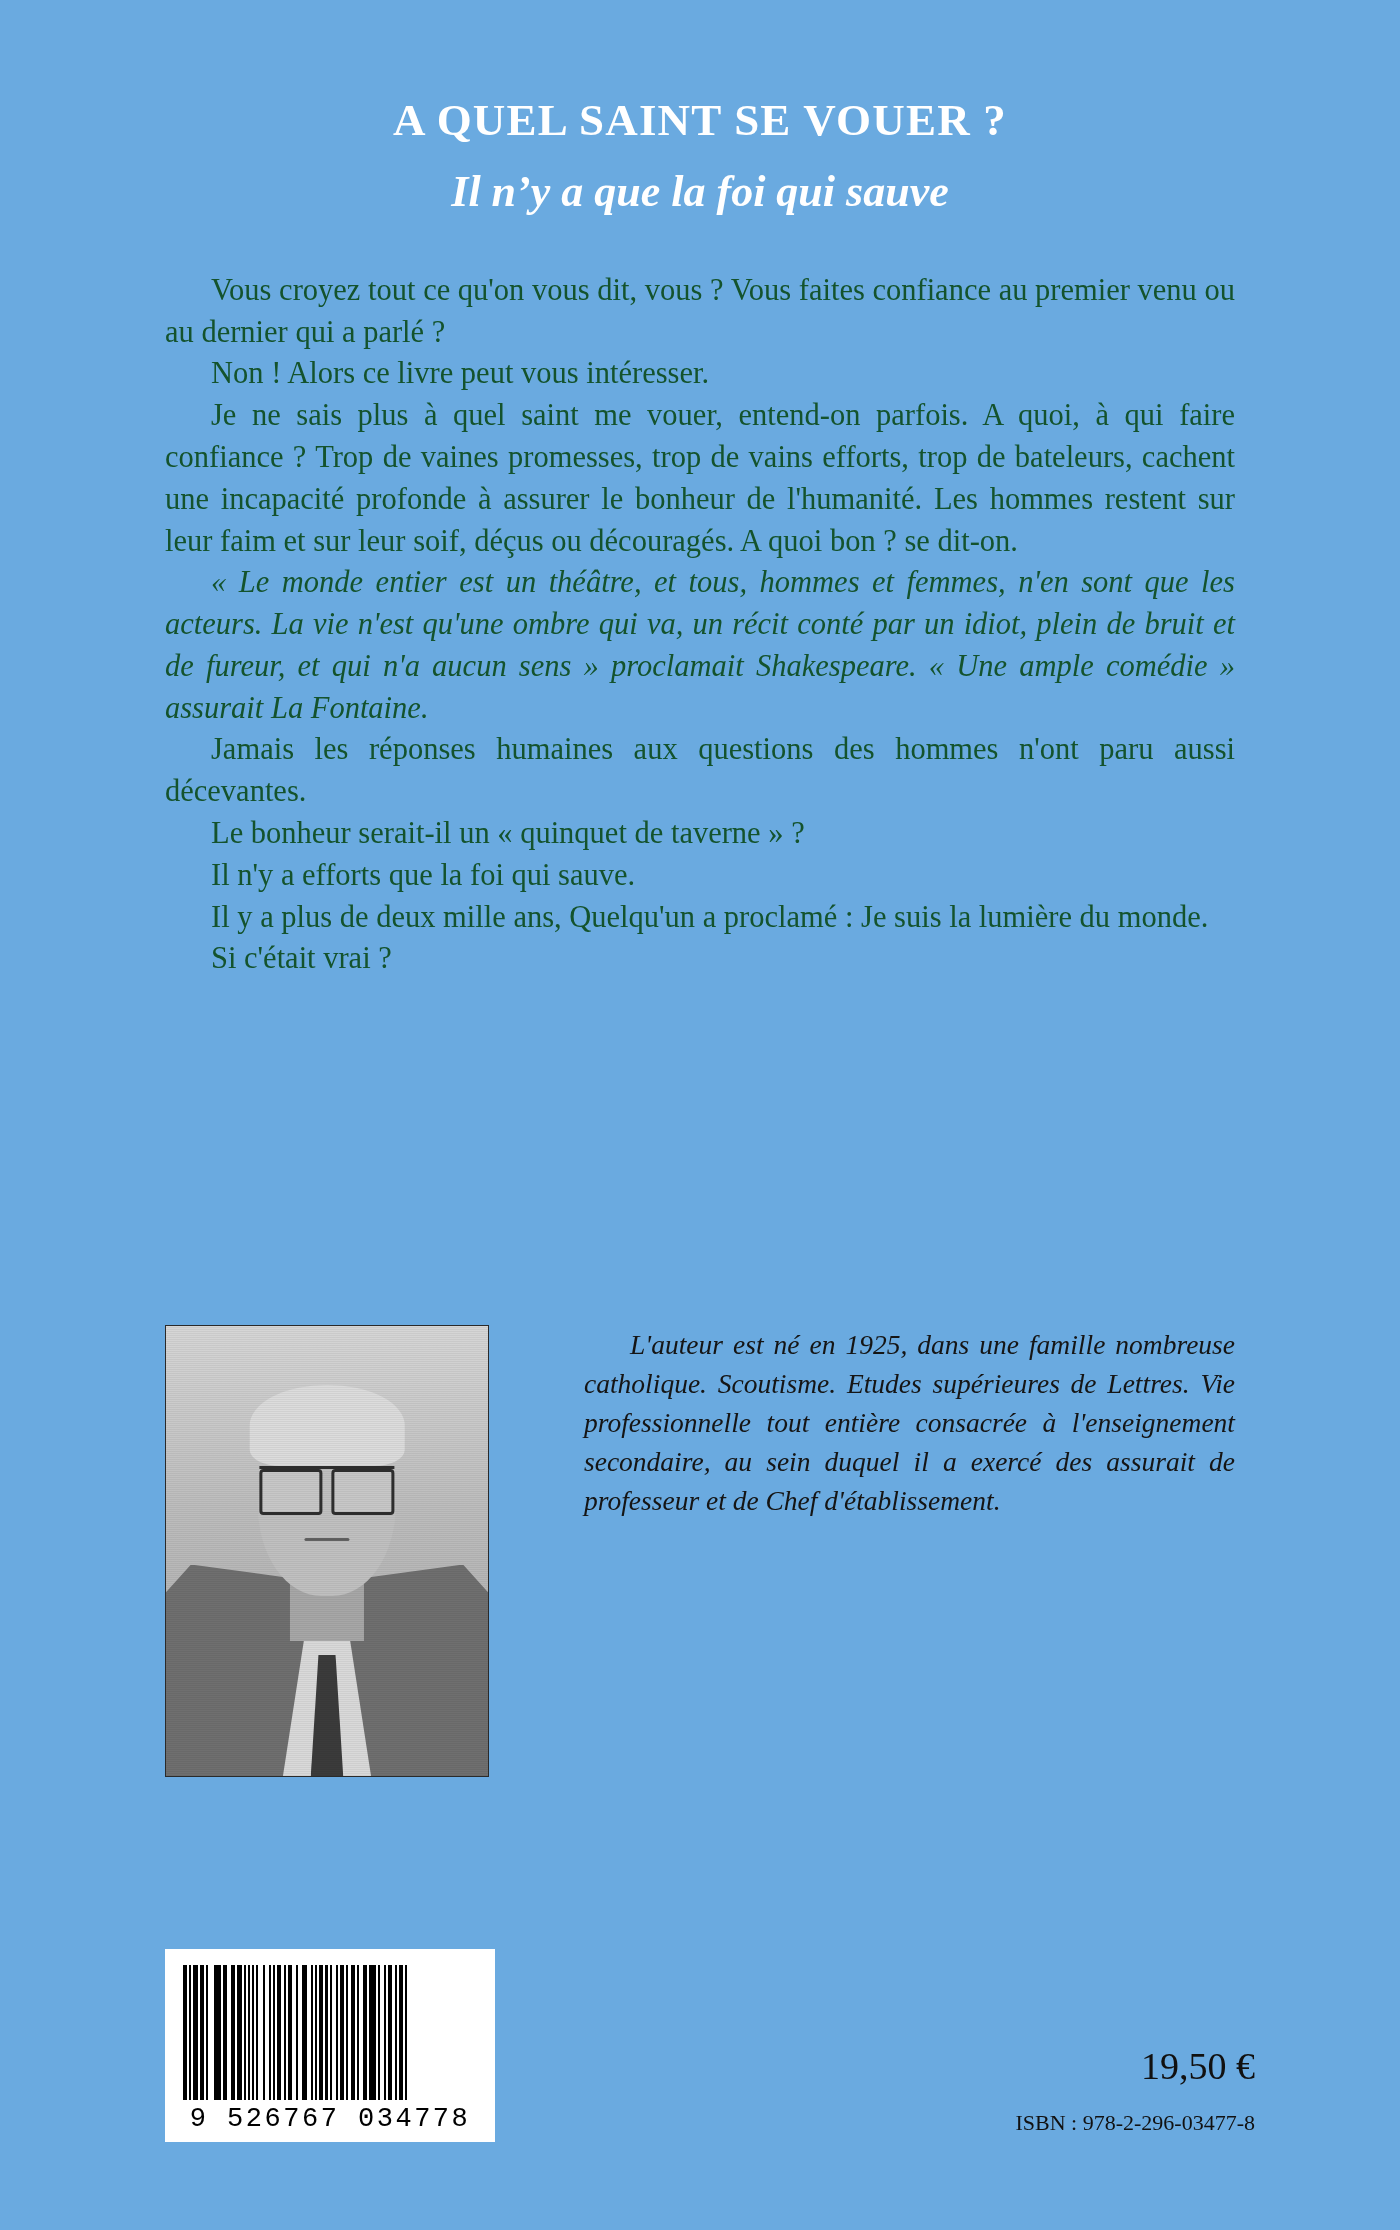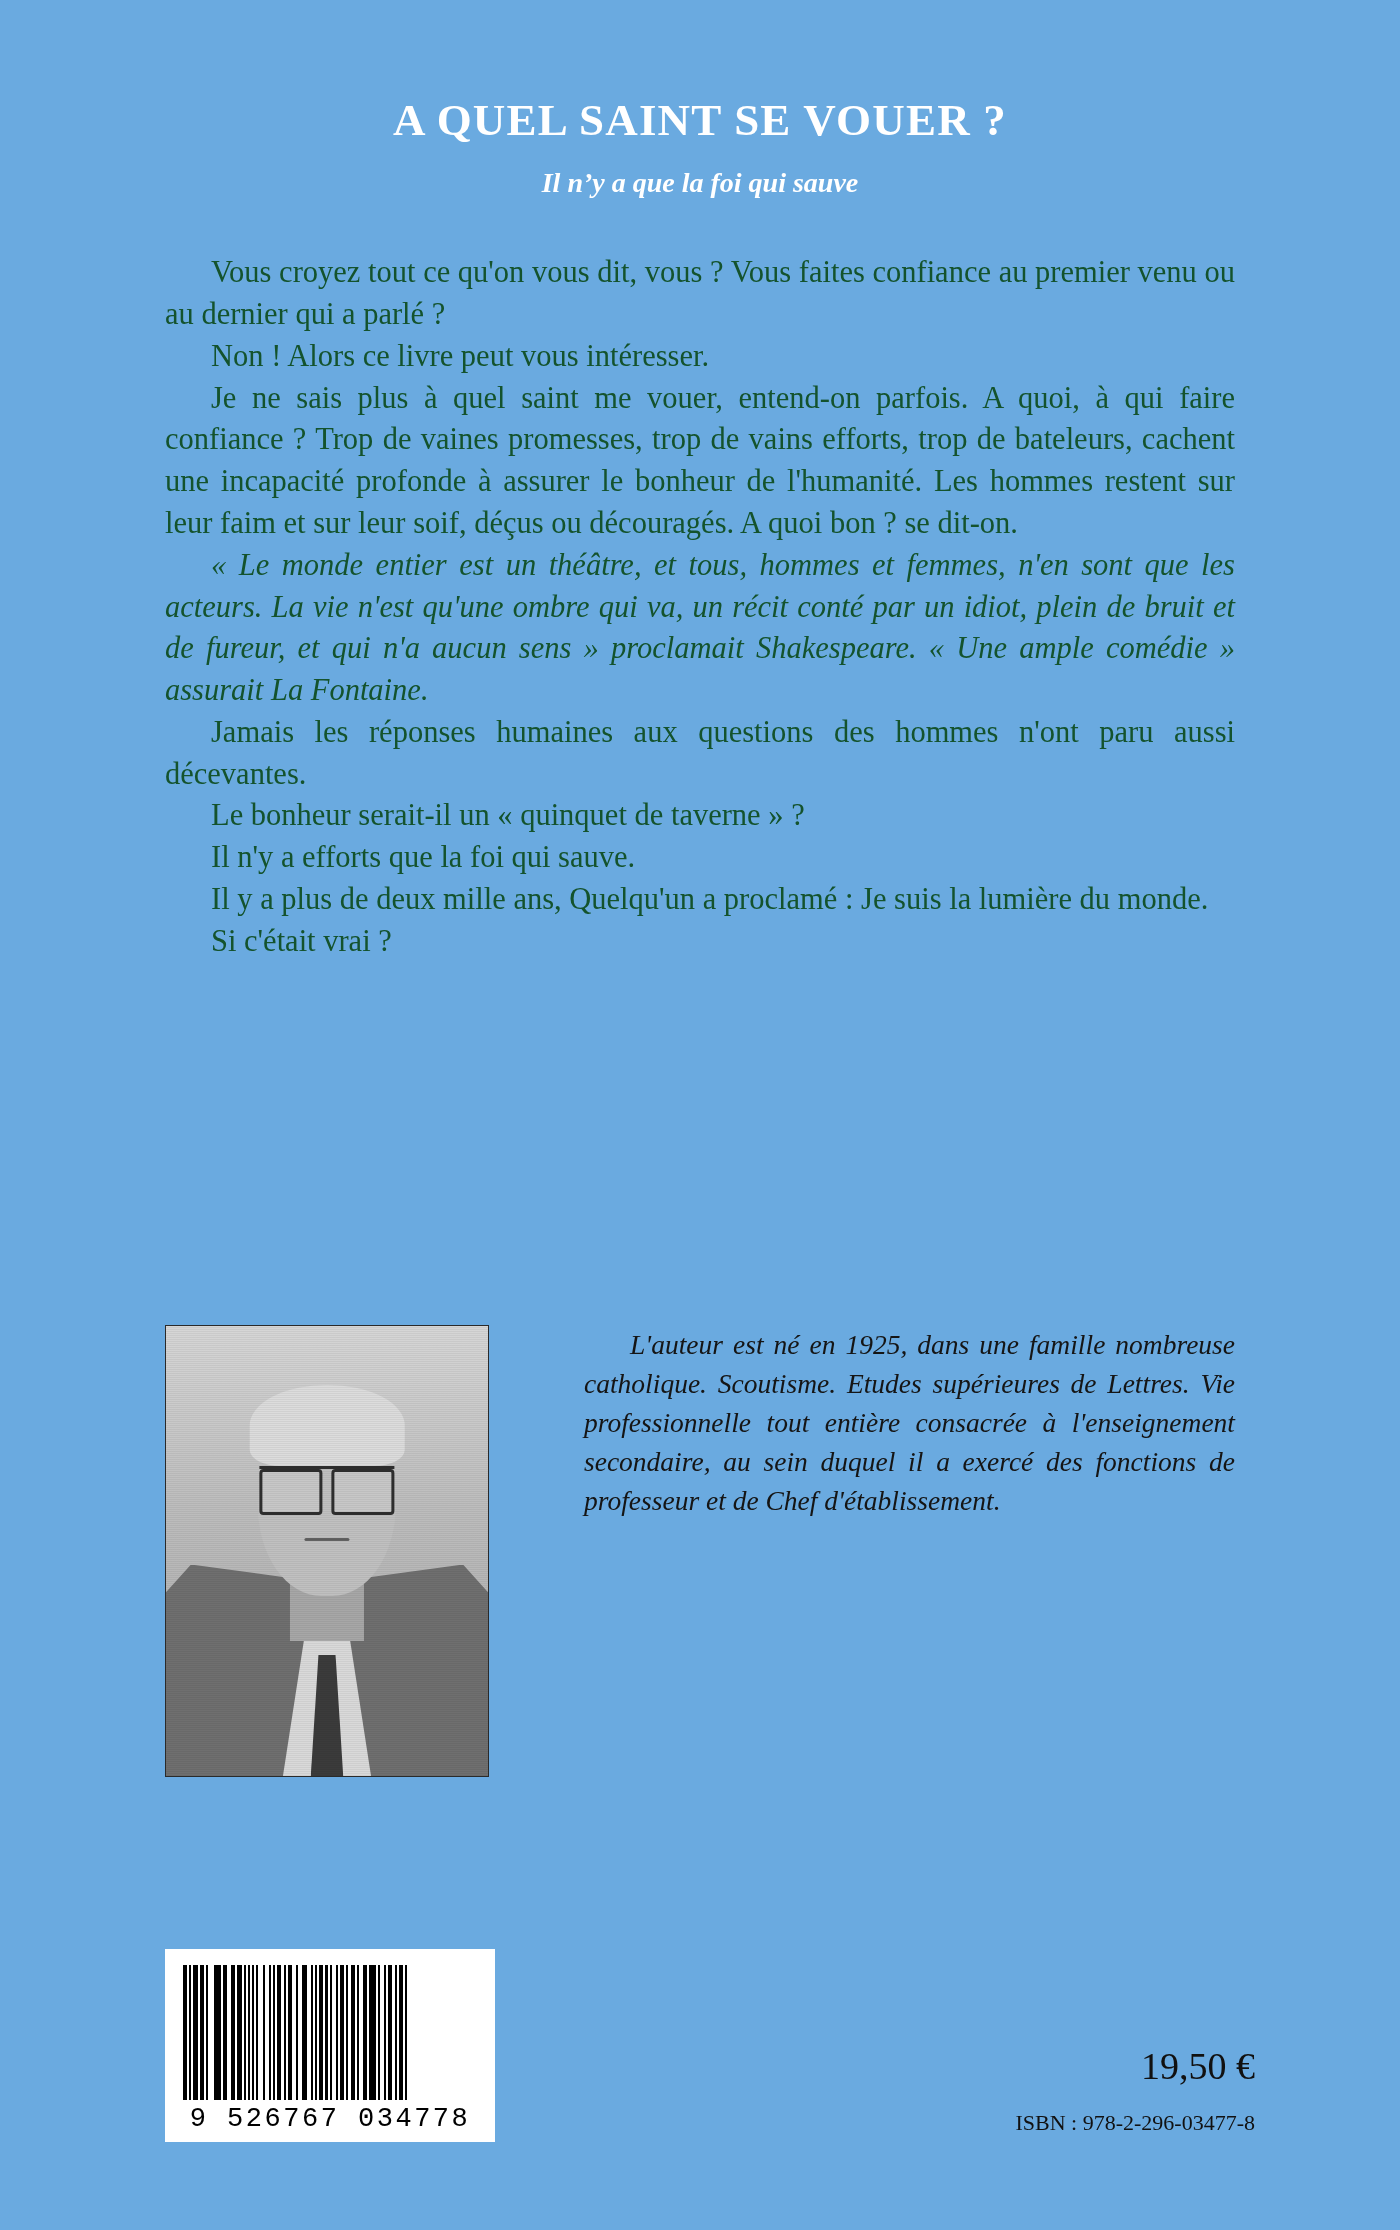--- a/index.html
+++ b/index.html
@@ -32,21 +32,21 @@
     font-weight: bold;
     font-size: 45px;
     letter-spacing: 1.2px;
     line-height: 1.1;
     margin: 0;
   }
   .book-subtitle {
     color: #ffffff;
     font-style: italic;
     font-weight: bold;
-    font-size: 28px;
+    font-size: 44px;
     margin: 22px 0 0 0;
     line-height: 1.1;
   }
 
   
   .blurb {
     margin: 54px 165px 0 165px;
     font-size: 30.5px;
     line-height: 1.37;
     text-align: justify;
@@ -257,21 +257,21 @@
       <div class="ph-suit"></div>
       <div class="ph-shirt"></div>
       <div class="ph-tie"></div>
       <div class="ph-neck"></div>
       <div class="ph-head"></div>
       <div class="ph-hair"></div>
       <div class="ph-glasses"></div>
       <div class="ph-mouth"></div>
       <div class="ph-noise"></div>
     </div>
-    <div class="author-text">L'auteur est né en 1925, dans une famille nombreuse catholique. Scoutisme. Etudes supérieures de Lettres. Vie professionnelle tout entière consacrée à l'enseignement secondaire, au sein duquel il a exercé des fonctions de professeur et de Chef d'établissement.</div>
+    <div class="author-text">L'auteur est né en 1925, dans une famille nombreuse catholique. Scoutisme. Etudes supérieures de Lettres. Vie professionnelle tout entière consacrée à l'enseignement secondaire, au sein duquel il a exercé des assurait de professeur et de Chef d'établissement.</div>
   </div>
 
   <div class="bottom">
     <div class="barcode-box">
       <div class="bars" id="bars">
           <span style="width: 4.2px; background: rgb(0, 0, 0);"></span>
           <span style="width: 2.1px; background: transparent;"></span>
           <span style="width: 2.1px; background: rgb(0, 0, 0);"></span>
           <span style="width: 2.1px; background: transparent;"></span>
           <span style="width: 4.2px; background: rgb(0, 0, 0);"></span>

